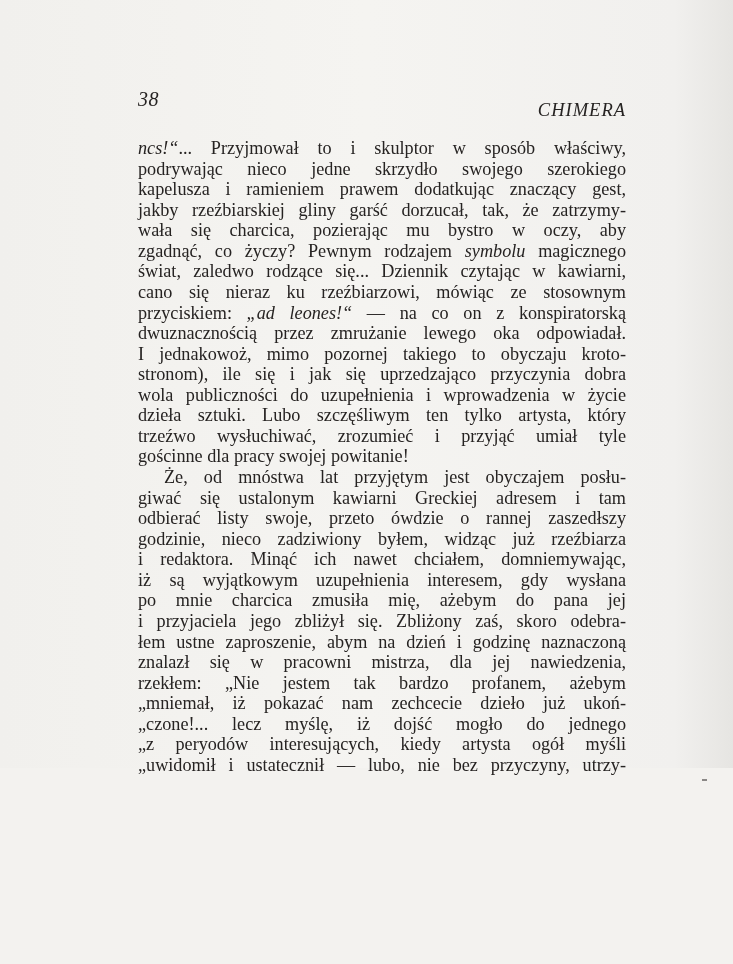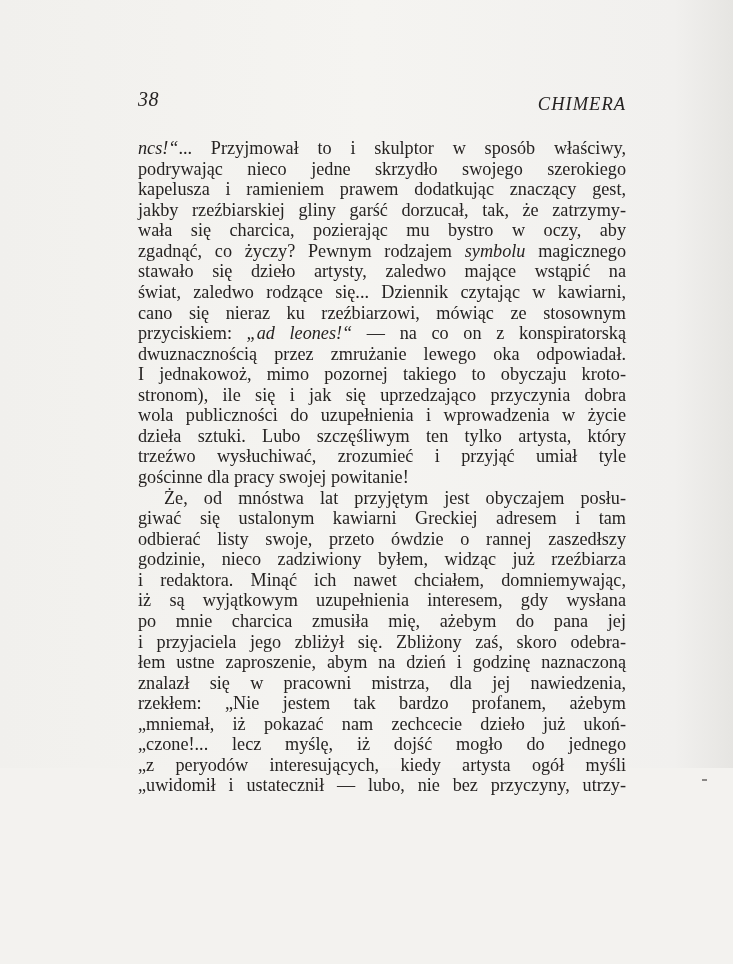--- a/index.html
+++ b/index.html
@@ -14,21 +14,21 @@
     background: linear-gradient(90deg, #f1f0ed 0%, #f5f4f1 50%, #f1f0ee 92%, #e6e5e2 100%);
   }
   .running-head {
     position: absolute; left: 138px; top: 88px; width: 488px; height: 24px;
   }
   .page-number {
     position: absolute; left: 0; top: 0;
     font-style: italic; font-size: 20px; letter-spacing: 0.5px;
   }
   .running-title {
-    position: absolute; right: 0; top: 6px;
+    position: absolute; right: 0; top: 12px;
     font-style: italic; font-size: 18.5px; letter-spacing: 1px; margin-left: 42px;
   }
   .body-text {
     position: absolute; left: 138px; top: 138px; width: 488px;
     font-size: 18.2px; line-height: 20.57px;
   }
   .line {
     display: block; height: 20.57px; white-space: nowrap;
     text-align: justify; text-align-last: justify;
   }
@@ -45,21 +45,20 @@
     <span class="page-number">38</span>
     <span class="running-title">CHIMERA</span>
   </div>
   <div class="body-text" id="body-text">
       <span class="line"><span class="it">ncs!“</span><span>...  Przyjmował to i skulptor w sposób właściwy,</span></span>
       <span class="line"><span>podrywając nieco jedne skrzydło swojego szerokiego</span></span>
       <span class="line"><span>kapelusza i ramieniem prawem dodatkując znaczący gest,</span></span>
       <span class="line"><span>jakby rzeźbiarskiej gliny garść dorzucał, tak, że zatrzymy-</span></span>
       <span class="line"><span>wała się charcica, pozierając mu bystro w oczy, aby</span></span>
       <span class="line"><span>zgadnąć, co życzy? Pewnym rodzajem </span><span class="it">symbolu</span><span> magicznego</span></span>
-      <span class="line"><span>stawało się dzieło artysty, zaledwo mające wstąpić na</span></span>
       <span class="line"><span>świat, zaledwo rodzące się... Dziennik czytając w kawiarni,</span></span>
       <span class="line"><span>cano się nieraz ku rzeźbiarzowi, mówiąc ze stosownym</span></span>
       <span class="line"><span>przyciskiem: </span><span class="it">„ad leones!“</span><span> — na co on z konspiratorską</span></span>
       <span class="line"><span>dwuznacznością przez zmrużanie lewego oka odpowiadał.</span></span>
       <span class="line"><span>I jednakowoż, mimo pozornej takiego to obyczaju kroto-</span></span>
       <span class="line"><span>stronom), ile się i jak się uprzedzająco przyczynia dobra</span></span>
       <span class="line"><span>wola publiczności do uzupełnienia i wprowadzenia w życie</span></span>
       <span class="line"><span>dzieła sztuki. Lubo szczęśliwym ten tylko artysta, który</span></span>
       <span class="line"><span>trzeźwo wysłuchiwać, zrozumieć i przyjąć umiał tyle</span></span>
       <span class="line last"><span>gościnne dla pracy swojej powitanie!</span></span>

